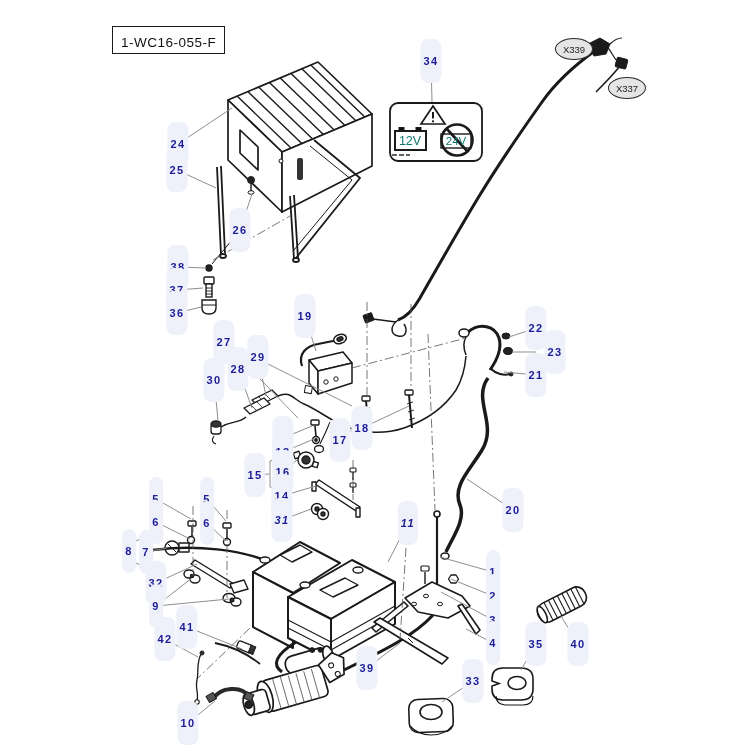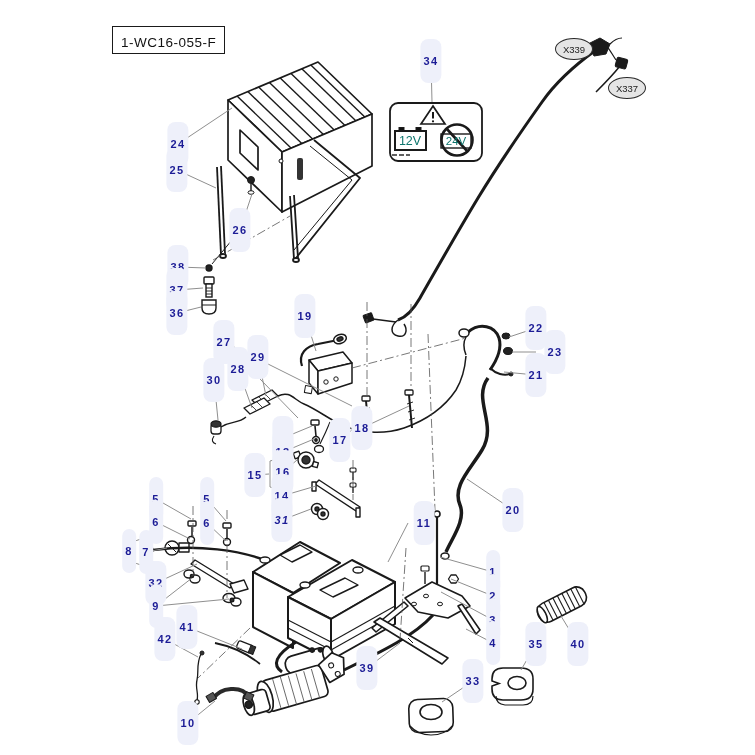--- a/index.html
+++ b/index.html
@@ -389,21 +389,21 @@
       <div class="callout" style="left: 555px; top: 352px;">23</div>
       <div class="callout" style="left: 536px; top: 375px;">21</div>
       <div class="callout" style="left: 283px; top: 438px;">12</div>
       <div class="callout" style="left: 283px; top: 452px;">13</div>
       <div class="callout" style="left: 283px; top: 472px;">16</div>
       <div class="callout" style="left: 255px; top: 475px;">15</div>
       <div class="callout" style="left: 282px; top: 496px;">14</div>
       <div class="callout" style="left: 340px; top: 440px;">17</div>
       <div class="callout" style="left: 362px; top: 428px;">18</div>
       <div class="callout" style="left: 282px; top: 520px; font-style: italic;">31</div>
-      <div class="callout" style="left: 424px; top: 523px;">11</div>
+      <div class="callout" style="left: 408px; top: 523px; font-style: italic;">11</div>
       <div class="callout" style="left: 156px; top: 499px;">5</div>
       <div class="callout" style="left: 207px; top: 499px;">5</div>
       <div class="callout" style="left: 156px; top: 522px;">6</div>
       <div class="callout" style="left: 207px; top: 523px;">6</div>
       <div class="callout" style="left: 129px; top: 551px;">8</div>
       <div class="callout" style="left: 146px; top: 552px;">7</div>
       <div class="callout" style="left: 156px; top: 583px;">32</div>
       <div class="callout" style="left: 156px; top: 606px;">9</div>
       <div class="callout" style="left: 513px; top: 510px;">20</div>
       <div class="callout" style="left: 493px; top: 572px;">1</div>

